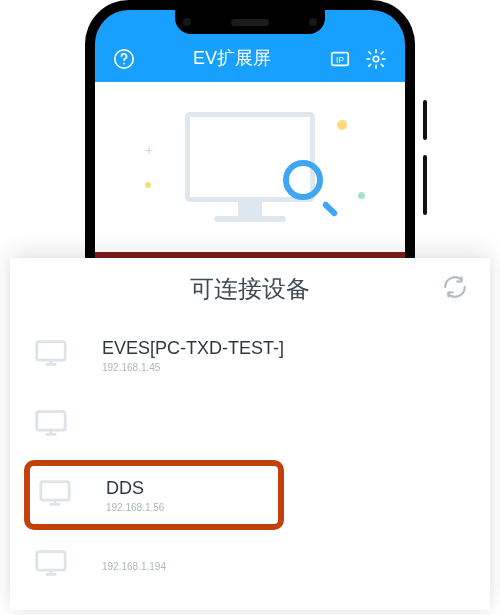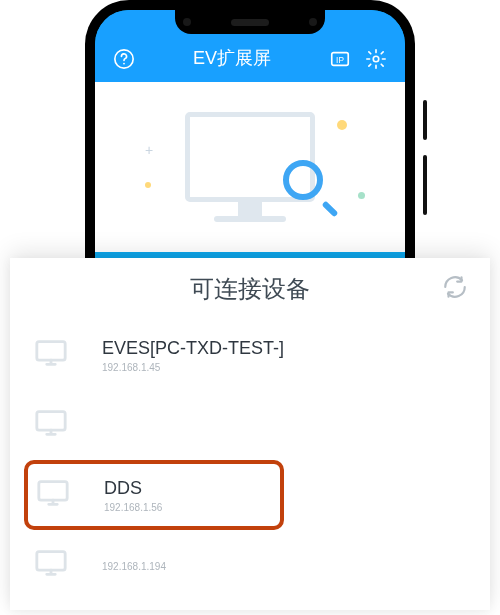--- a/index.html
+++ b/index.html
@@ -11,21 +11,21 @@
     position: relative;
     overflow: hidden;
   }
   
   .phone {
     position: absolute;
     top: 0;
     left: 85px;
     width: 330px;
     height: 260px;
-    background: #0ea5e9;
+    background: #7f1d1d;
     border: 10px solid #000;
     border-bottom: none;
     border-radius: 44px 44px 0 0;
     overflow: hidden;
   }
   .notch {
     position: absolute;
     top: 0;
     left: 50%;
     transform: translateX(-50%);
@@ -137,21 +137,21 @@
     gap: 18px;
     padding: 10px 24px;
     height: 70px;
   }
   .row .icon { color: #dde3e8; }
   .name { font-size: 18px; color: #2f3740; line-height: 1.25; }
   .ip   { font-size: 10px; color: #aeb5bc; margin-top: 2px; }
   .txt  { flex: 1; min-width: 0; margin-left: 16px; }
   .hl {
     margin: 0 14px;
-    border: 4px solid #c2410c;
+    border: 6px solid #c2410c;
     border-radius: 10px;
     padding: 6px 8px;
     height: 70px;
     width: 260px;
   }
 </style>
 </head>
 <body>
 
 <div class="phone">

